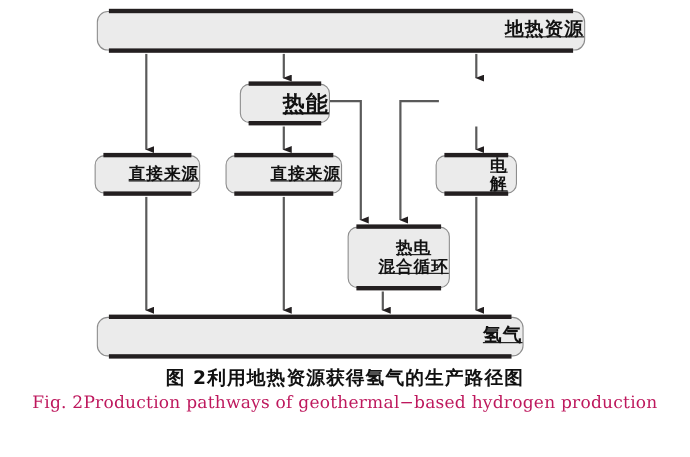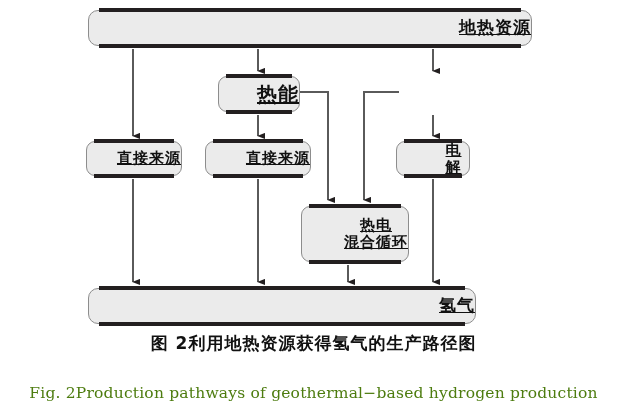--- a/index.html
+++ b/index.html
@@ -80,26 +80,26 @@
     text-align: center;
     font-family: "DejaVu Sans", "Liberation Sans", sans-serif;
     font-size: 17px;
     font-weight: bold;
     color: #111111;
     letter-spacing: 1px;
   }
   .caption-en {
     position: absolute;
     left: 0;
-    top: 384px;
+    top: 357px;
     width: 627px;
     text-align: center;
     font-family: "DejaVu Serif", "Liberation Serif", serif;
     font-size: 15.5px;
-    color: #4d7c0f;
+    color: #be185d;
     letter-spacing: 0.2px;
   }
   .cap-num { margin-right: 0; }
 </style>
 </head>
 <body>
 
 <div id="figure-root">
 
   <svg id="flow-svg" viewBox="0 0 627 330" xmlns="http://www.w3.org/2000/svg">
@@ -137,21 +137,21 @@
   </div>
 
   <div class="node" style="left: 205px; top: 141px; width: 106px; height: 35px; font-size: 15px;">
     <span class="node-label">直接来源</span>
   </div>
 
   <div class="node" style="left: 396px; top: 141px; width: 74px; height: 35px; font-size: 15px; padding-left: 41px;">
     <span class="node-label">电解</span>
   </div>
 
-  <div class="node" style="left: 301px; top: 206px; width: 108px; height: 56px; font-size: 15px;">
+  <div class="node" style="left: 316px; top: 206px; width: 93px; height: 56px; font-size: 15px;">
     <span class="node-label">热电
 混合循环</span>
   </div>
 
   <div class="node wide" style="left: 88px; top: 288px; width: 388px; height: 36px; font-size: 17px;">
     <span class="node-label">氢气</span>
   </div>
 
   <div class="caption-cn">
     <span class="cap-num">图 2</span><span>利用地热资源获得氢气的生产路径图</span>

